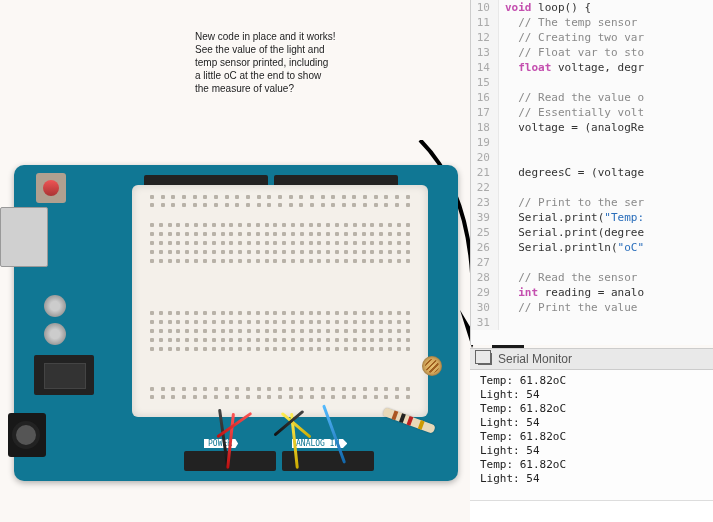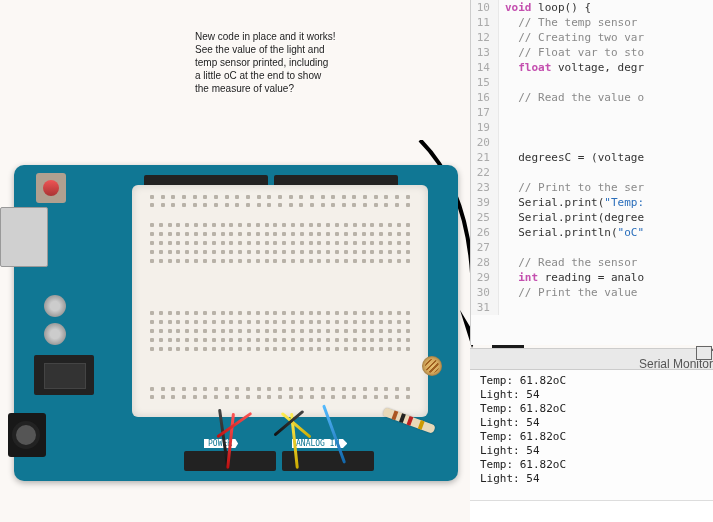--- a/index.html
+++ b/index.html
@@ -55,21 +55,21 @@
   
   .code-panel { position: absolute; left: 470px; top: 0; width: 243px; height: 345px; background: #fbfbfb; border-left: 1px solid #ccc; overflow: hidden; font-family: Menlo, monospace; font-size: 11px; }
   .code-line { display:flex; white-space: pre; height: 15px; line-height:15px; }
   .gutter { width: 28px; text-align: right; padding-right: 8px; color: #aaa; background:#f5f5f5; border-right:1px solid #e8e8e8; user-select:none; }
   .code-text { padding-left: 6px; color: #333; }
   .kw { color: #c44faf; font-weight:bold; }
   .ty { color: #c44faf; font-weight:bold; }
   .cm { color: #8a8a8a; }
   .st { color: #2a6ebb; }
 
-  .serial-bar { position:absolute; left:470px; top:348px; width:243px; height:22px; background:#e9e9e9; border-top:1px solid #ccc; border-bottom:1px solid #ccc; display:flex; align-items:flex-end; padding-left:8px; gap:6px; font-size:12px; color:#555;flex-direction:column; }
+  .serial-bar { position:absolute; left:470px; top:348px; width:243px; height:22px; background:#e9e9e9; border-top:1px solid #ccc; border-bottom:1px solid #ccc; display:flex; align-items:center; padding-left:8px; gap:6px; font-size:12px; color:#555; }
   .serial-icon { width:14px; height:12px; border:1px solid #666; position:relative; }
   .serial-icon::before { content:""; position:absolute; left:-4px; top:-4px; width:14px; height:12px; border:1px solid #666; background:#e9e9e9; }
 
   .serial-output { position:absolute; left:470px; top:370px; width:243px; height:130px; background:#fdfdfd; font-family: Menlo, monospace; font-size:11px; padding:4px 10px; line-height:14px; color:#222; white-space:pre; }
   .serial-input { position:absolute; left:470px; top:500px; width:243px; height:22px; background:#fff; border-top:1px solid #ddd; }
 </style>
 </head>
 <body>
 
 <div class="workspace">
@@ -548,21 +548,22 @@
 
 <div class="code-panel">
   <div id="code-lines">
       <div class="code-line"><div class="gutter">10</div><div class="code-text"><span class="kw">void</span> loop() {</div></div>
       <div class="code-line"><div class="gutter">11</div><div class="code-text">  <span class="cm">// The temp sensor </span></div></div>
       <div class="code-line"><div class="gutter">12</div><div class="code-text">  <span class="cm">// Creating two var</span></div></div>
       <div class="code-line"><div class="gutter">13</div><div class="code-text">  <span class="cm">// Float var to sto</span></div></div>
       <div class="code-line"><div class="gutter">14</div><div class="code-text">  <span class="ty">float</span> voltage, degr</div></div>
       <div class="code-line"><div class="gutter">15</div><div class="code-text"></div></div>
       <div class="code-line"><div class="gutter">16</div><div class="code-text">  <span class="cm">// Read the value o</span></div></div>
-      <div class="code-line"><div class="gutter">17</div></div>
+      <div class="code-line"><div class="gutter">17</div><div class="code-text">  <span class="cm">// Essentially volt</span></div></div>
+      <div class="code-line"><div class="gutter">18</div><div class="code-text">  voltage = (analogRe</div></div>
       <div class="code-line"><div class="gutter">19</div><div class="code-text"></div></div>
       <div class="code-line"><div class="gutter">20</div></div>
       <div class="code-line"><div class="gutter">21</div><div class="code-text">  degreesC = (voltage</div></div>
       <div class="code-line"><div class="gutter">22</div><div class="code-text"></div></div>
       <div class="code-line"><div class="gutter">23</div><div class="code-text">  <span class="cm">// Print to the ser</span></div></div>
       <div class="code-line"><div class="gutter">39</div><div class="code-text">  Serial.print(<span class="st">"Temp:</span></div></div>
       <div class="code-line"><div class="gutter">25</div><div class="code-text">  Serial.print(degree</div></div>
       <div class="code-line"><div class="gutter">26</div><div class="code-text">  Serial.println(<span class="st">"oC"</span></div></div>
       <div class="code-line"><div class="gutter">27</div><div class="code-text"></div></div>
       <div class="code-line"><div class="gutter">28</div><div class="code-text">  <span class="cm">// Read the sensor </span></div></div>

